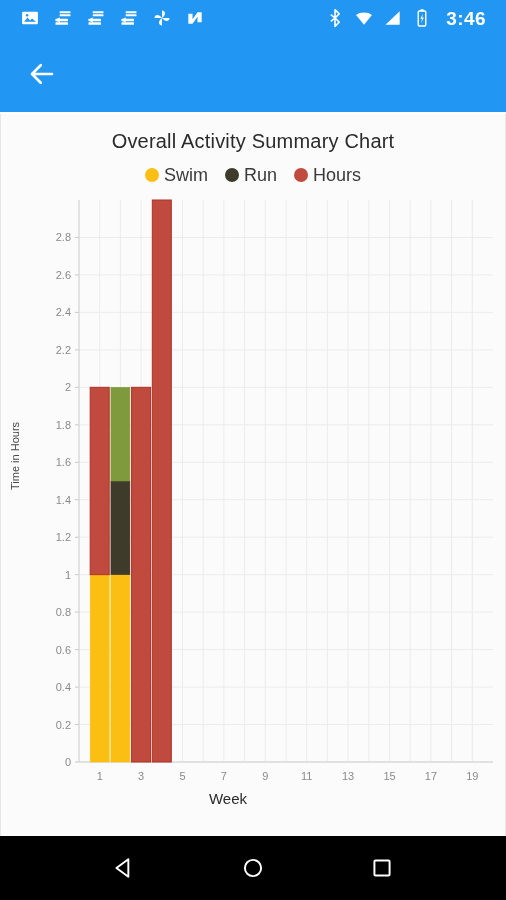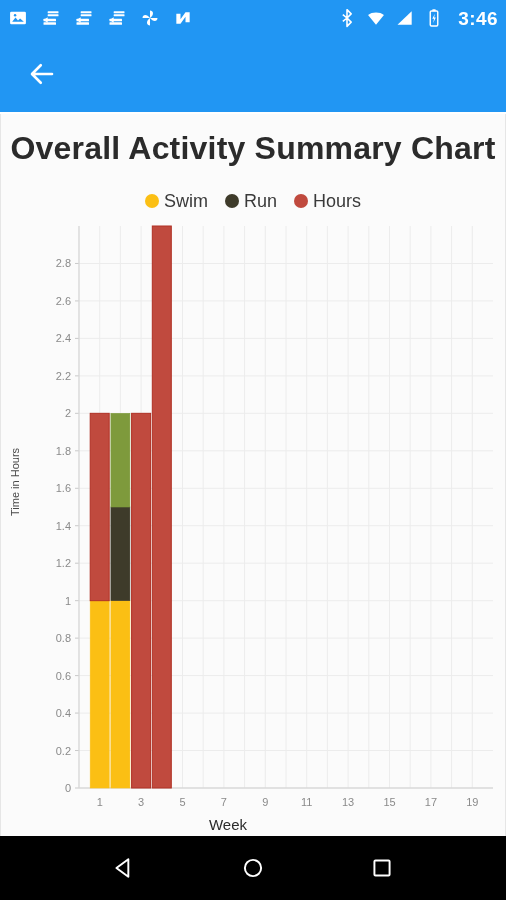--- a/index.html
+++ b/index.html
@@ -8,21 +8,21 @@
     background:#000;
     font-family:"Liberation Sans","DejaVu Sans",sans-serif;
     -webkit-font-smoothing:antialiased;
   }
   .phone{position:relative;width:506px;height:900px;background:#fff;}
 
   
   .statusbar{
     position:absolute;left:0;top:0;width:506px;height:36px;
     background:#2196f3;display:flex;align-items:center;
-    padding:0 8px;box-sizing:border-box;
+    padding:0 20px;box-sizing:border-box;
   }
   .sb-left{display:flex;align-items:center;gap:13px;flex:1;}
   .sb-right{display:flex;align-items:center;gap:9px;}
   .sb-ico{width:20px;height:20px;display:block;}
   .clock{
     color:#fff;font-size:19px;font-weight:bold;letter-spacing:.4px;
     margin-left:5px;line-height:1;
   }
 
   
@@ -36,26 +36,26 @@
   }
 
   
   .content{
     position:absolute;left:0;top:114px;width:506px;height:722px;
     background:#fbfbfb;
     border-left:1px solid #e6e6e6;border-right:1px solid #e6e6e6;
     box-sizing:border-box;
   }
   .chart-title{
-    text-align:center;font-size:32px;color:#2b2b2b;font-weight:700;
+    text-align:center;font-size:20px;color:#2b2b2b;font-weight:400;
     margin-top:16px;letter-spacing:.2px;
   }
   .legend{
     display:flex;align-items:center;justify-content:center;
-    gap:17px;margin-top:25px;
+    gap:17px;margin-top:13px;
   }
   .legend-item{display:flex;align-items:center;gap:5px;cursor:pointer;}
   .legend-dot{width:14px;height:14px;border-radius:50%;display:block;}
   .legend-label{font-size:18px;color:#3a3a3a;line-height:1;}
 
   
   .plot-wrap{position:relative;width:506px;height:640px;margin-top:6px;}
   .ylabel{
     position:absolute;left:8px;top:300px;
     transform:rotate(-90deg);transform-origin:left top;

